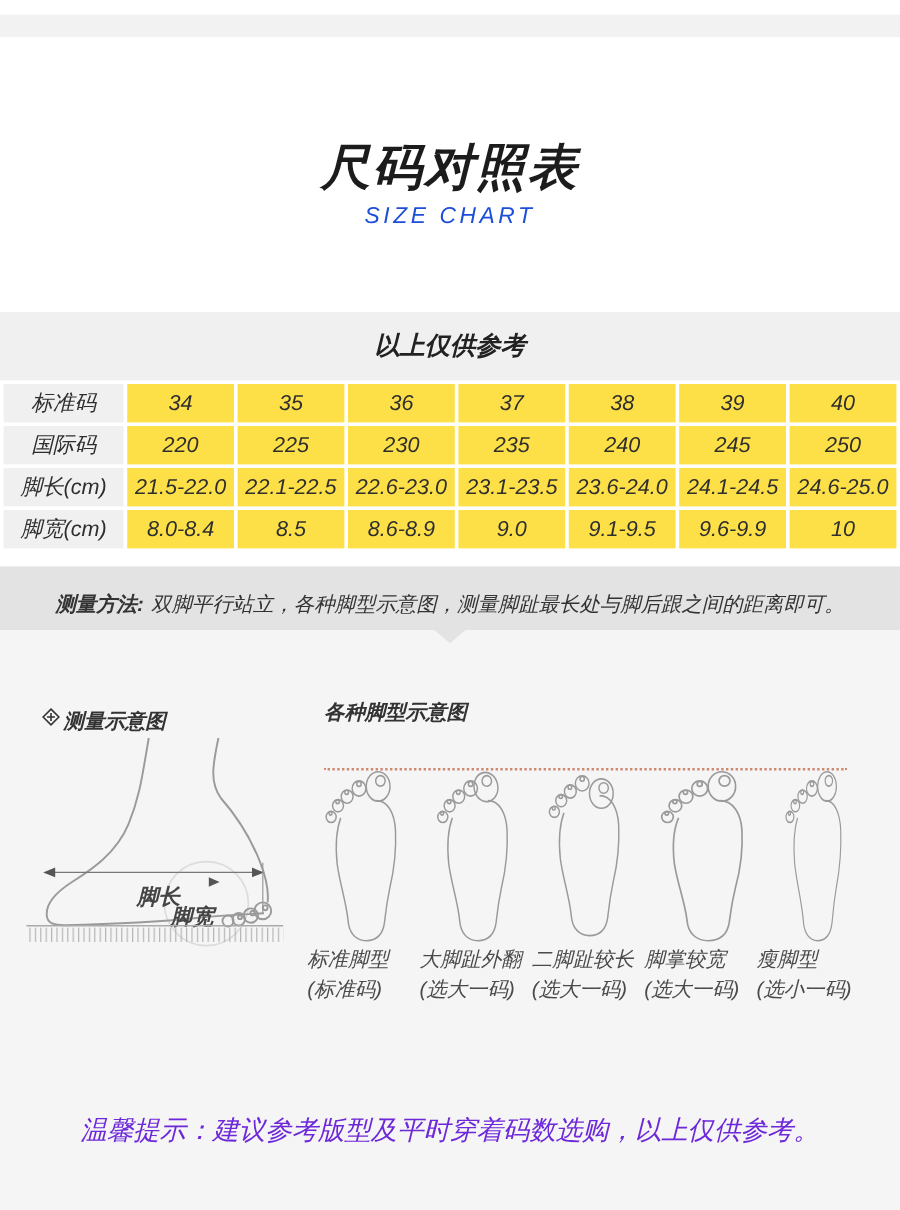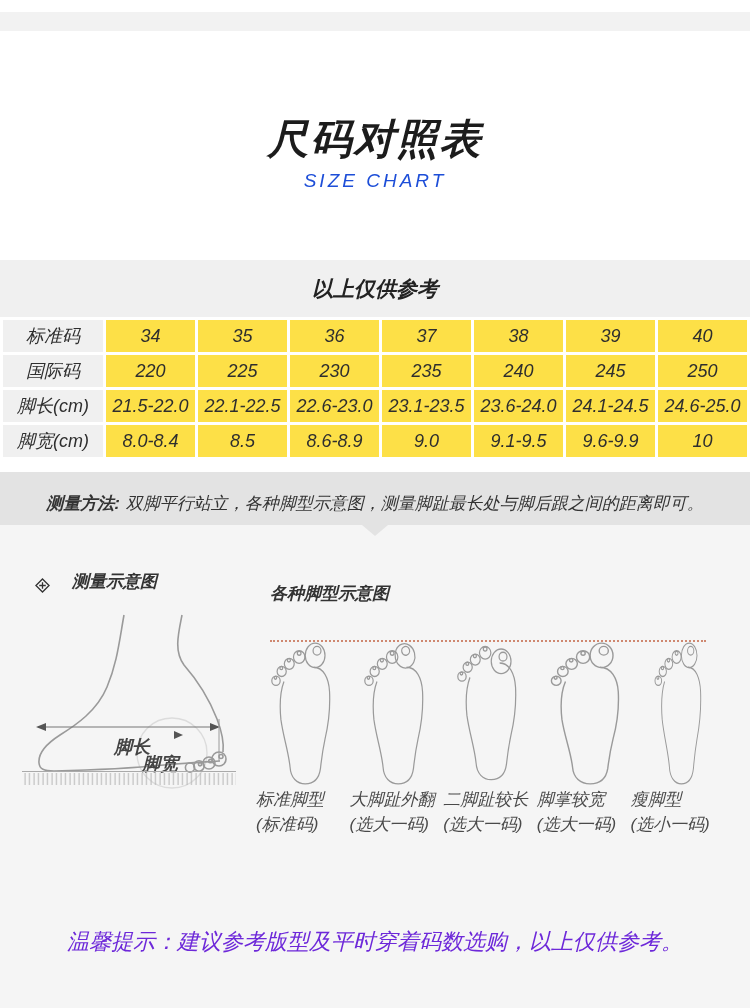--- a/index.html
+++ b/index.html
@@ -25,21 +25,21 @@
   .note-band { position:absolute; top:460px; left:0; width:750px; height:63px; background:#e3e3e3;
                display:flex; align-items:center; justify-content:center;
                font-size:17px; color:#333333; }
   .note-band .prefix { font-weight:700; margin-right:6px; }
   .tri { position:absolute; top:513px; left:362px; width:0; height:0; z-index:2;
          border-left:13px solid transparent; border-right:13px solid transparent;
          border-top:11px solid #e3e3e3; }
 
   .lower { position:absolute; top:513px; left:0; width:750px; height:495px; background:#f5f5f5; }
   .sec-h { position:absolute; font-size:17px; font-weight:700; color:#333333; }
-  .sec-h.measure { top:45px; left:35px; display:flex; align-items:flex-end; gap:22px; }
+  .sec-h.measure { top:65px; left:35px; display:flex; align-items:flex-start; gap:3px; }
   .sec-h.types { top:57px; left:270px; }
   .diamond { display:inline-block; width:15px; height:15px; }
 
   .measure-svg { position:absolute; top:88px; left:14px; }
 
   .dotline { position:absolute; top:115px; left:270px; width:436px; height:0;
              border-top:2px dotted #cf8870; }
   .feet { position:absolute; top:116px; left:268px; width:444px;
           display:flex; justify-content:space-between; align-items:flex-start; }
   .foot { height:148px; display:block; }

